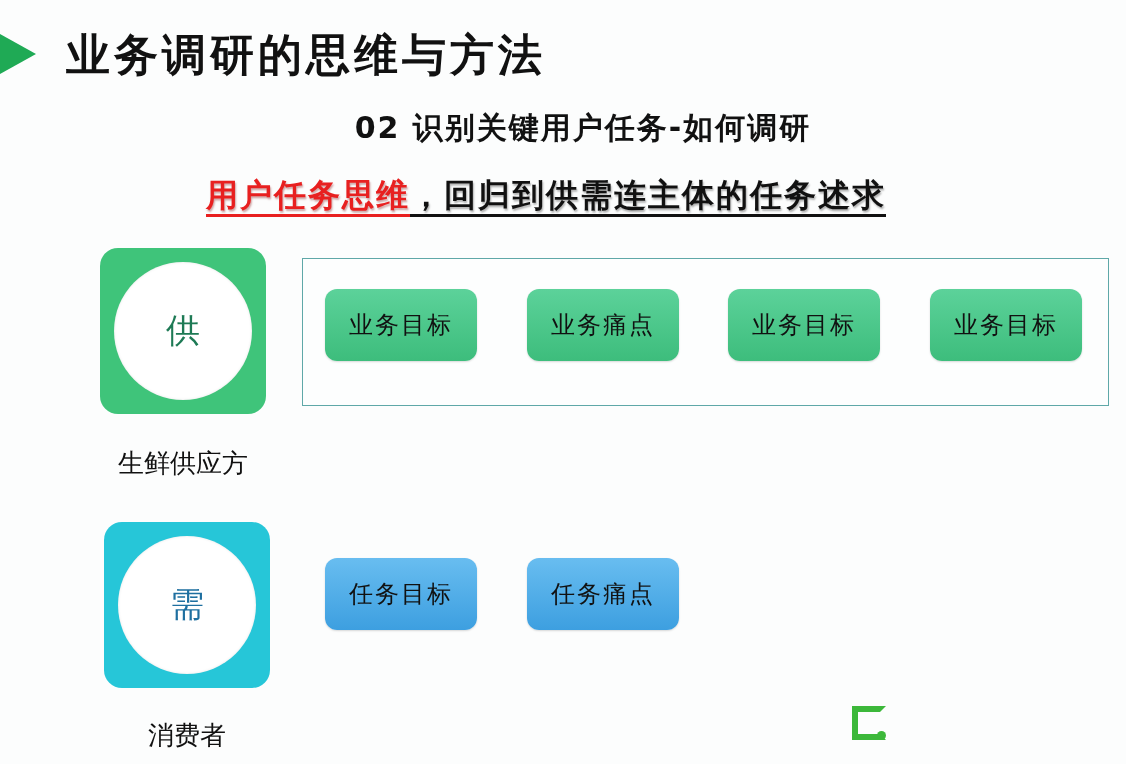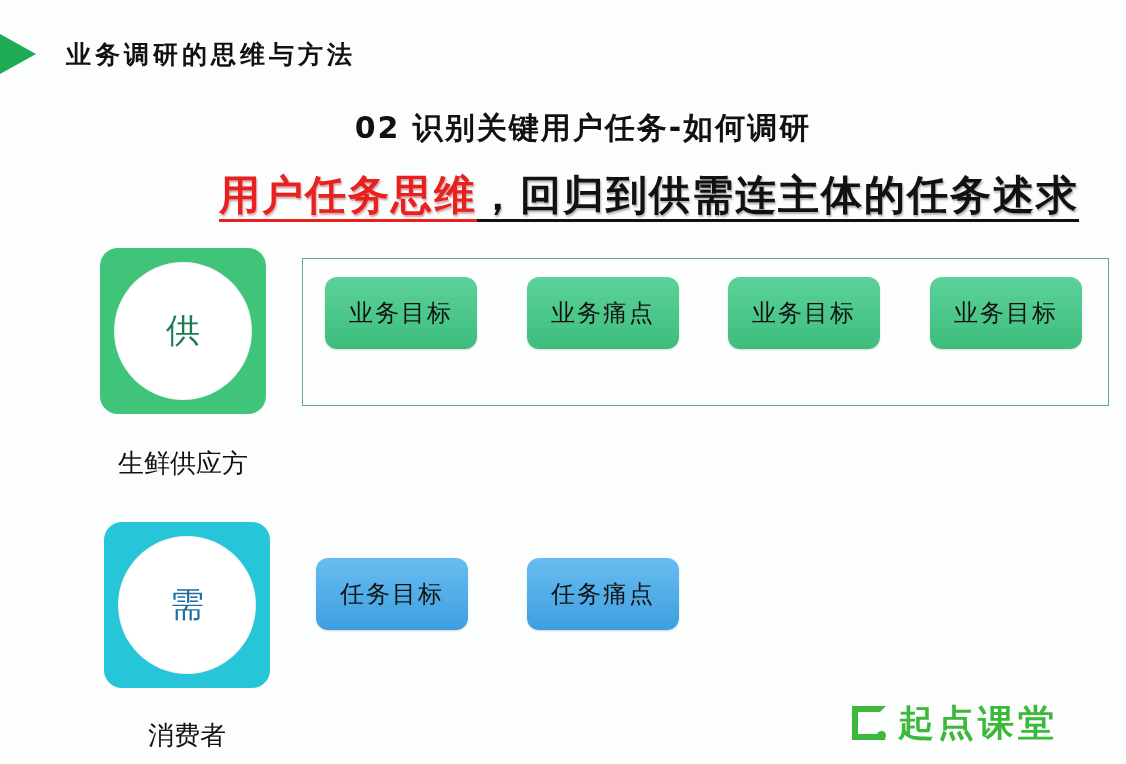--- a/index.html
+++ b/index.html
@@ -6,29 +6,29 @@
     body {
       width: 1126px; height: 764px; background: #fcfdfd; position: relative; overflow: hidden;
       font-family: "DejaVu Sans", "Liberation Sans", sans-serif;
     }
     .title-arrow {
       position: absolute; left: 0; top: 34px; width: 0; height: 0;
       border-top: 20px solid transparent; border-bottom: 20px solid transparent;
       border-left: 36px solid #1faa55;
     }
     .page-title {
-      position: absolute; left: 66px; top: 30px; font-size: 25px; font-weight: bold;
+      position: absolute; left: 66px; top: 30px; font-size: 44px; font-weight: bold;
       color: #111; letter-spacing: 4px; line-height: 50px;
     }
     .subtitle {
       position: absolute; left: 0; width: 1166px; top: 108px; text-align: center;
       font-size: 30px; font-weight: bold; color: #111; letter-spacing: 2px;
     }
     .tagline {
-      position: absolute; left: 219px; top: 172px; font-size: 41px; font-weight: bold;
+      position: absolute; left: 206px; top: 172px; font-size: 32px; font-weight: bold;
       letter-spacing: 2px; line-height: 46px; white-space: nowrap;
     }
     .tagline .red { color: #e82020; text-shadow: 1px 2px 2px rgba(120,0,0,0.35); border-bottom: 3px solid #e82020; }
     .tagline .black { color: #111; text-shadow: 1px 2px 2px rgba(0,0,0,0.3); border-bottom: 3px solid #111; }
 
     .entity-tile {
       position: absolute; width: 166px; height: 166px; border-radius: 18px;
       display: flex; align-items: center; justify-content: center;
     }
     .entity-tile .circle {
@@ -50,21 +50,21 @@
     .supply-frame {
       position: absolute; left: 302px; top: 258px; width: 805px; height: 146px;
       border: 1.5px solid #5fa8a8; background: #fdfefe;
     }
     .task-btn {
       position: absolute; width: 152px; height: 72px; border-radius: 12px;
       display: flex; align-items: center; justify-content: center;
       font-size: 24px; color: #111; letter-spacing: 2px;
       box-shadow: 0 1px 2px rgba(0,0,0,0.15);
     }
-    .green-btn { background: linear-gradient(#5cd29a, #3dbd7c); top: 277px; text-align: center; }
+    .green-btn { background: linear-gradient(#5cd29a, #3dbd7c); top: 289px; text-align: center; }
     .blue-btn { background: linear-gradient(#68bdf0, #3d9fe0); top: 558px; }
 
     .logo {
       position: absolute; left: 852px; top: 698px; height: 50px; display: flex; align-items: center;
     }
     .logo-mark {
       width: 34px; height: 34px; border: 6px solid #3cb83a; border-right-color: transparent;
       box-sizing: border-box; position: relative; margin-right: 12px;
     }
     .logo-mark::after {
@@ -94,19 +94,18 @@
 <div class="task-btn green-btn" style="left:325px">业务目标</div>
 <div class="task-btn green-btn" style="left:527px">业务痛点</div>
 <div class="task-btn green-btn" style="left:728px">业务目标</div>
 <div class="task-btn green-btn" style="left:930px">业务目标</div>
 
 <div class="entity-tile demand-tile">
   <div class="circle">需</div>
 </div>
 <div class="entity-label demand-label">消费者</div>
 
-<div class="task-btn blue-btn" style="left:316px">任务目标</div>
+<div class="task-btn blue-btn" style="left:325px">任务目标</div>
 <div class="task-btn blue-btn" style="left:527px">任务痛点</div>
 
 <div class="logo">
   <div class="logo-mark"></div>
-  <span class="logo-text">起点课堂</span>
 </div>
 
 </body></html>

